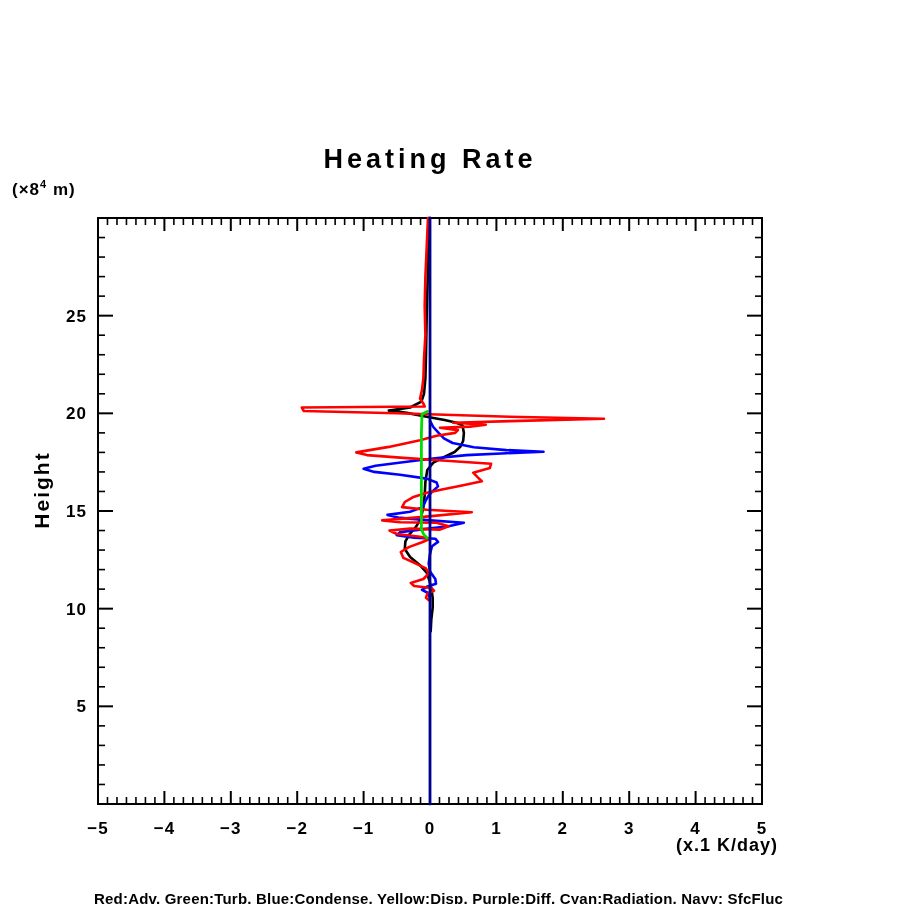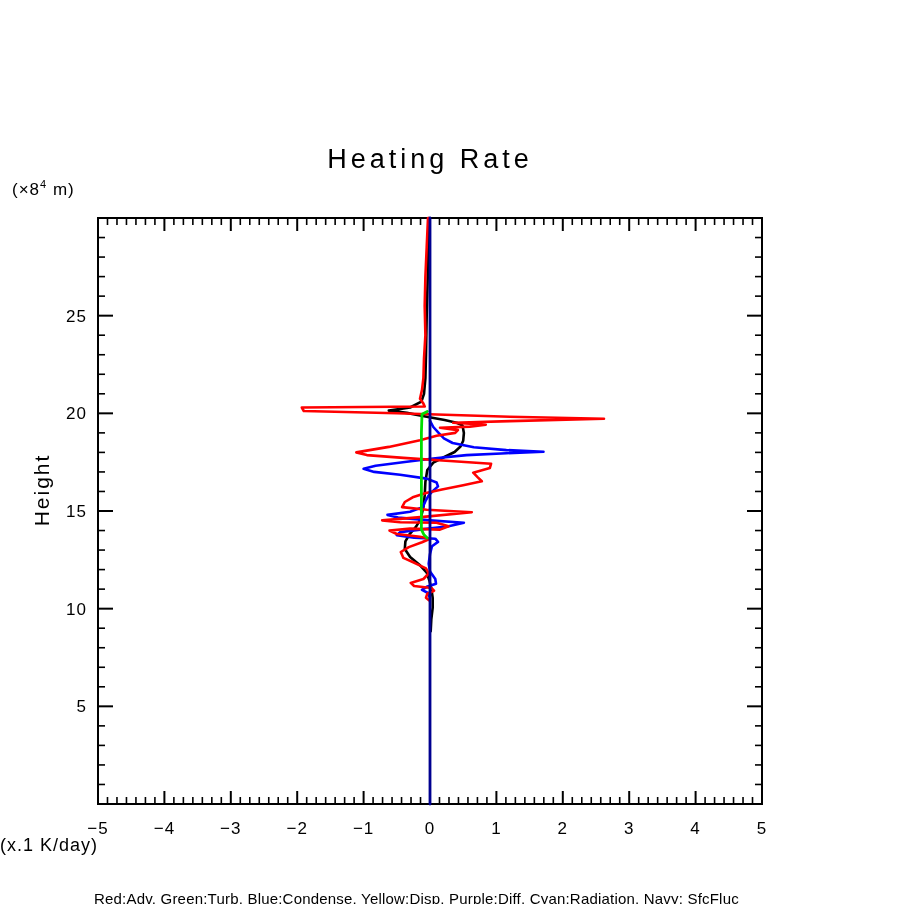--- a/index.html
+++ b/index.html
@@ -1,25 +1,25 @@
 <!DOCTYPE html>
 <html><head>
 <meta charset="utf-8">
 <style>
   html,body{margin:0;padding:0;}
   body{width:904px;height:904px;background:#ffffff;overflow:hidden;
        font-family:"Liberation Sans", sans-serif;color:#000;}
-  .canvas{position:relative;width:836px;height:904px;background:#fff;overflow:hidden;}
+  .canvas{position:relative;width:836px;height:904px;background:#fff;overflow:hidden;font-weight:bold;}
   .title{position:absolute;left:98px;top:144px;width:664px;text-align:center;
          font-size:27px;letter-spacing:4px;color:#000;}
   .y-unit{position:absolute;left:12px;top:178px;font-size:17px;letter-spacing:1px;}
   .y-unit sup{font-size:11px;}
   .y-title{position:absolute;left:42px;top:490px;transform:translate(-50%,-50%) rotate(-90deg);
            font-size:21px;letter-spacing:2px;white-space:nowrap;}
-  .x-unit{position:absolute;left:0;top:835px;width:778px;
+  .x-unit{position:absolute;left:0;top:835px;width:778px;text-align:right;
           font-size:18px;letter-spacing:1px;}
   .legend-note{position:absolute;left:94px;top:890px;font-size:15px;
                letter-spacing:0.2px;white-space:nowrap;}
   svg{position:absolute;left:0;top:0;}
   svg text{font-family:"Liberation Sans", sans-serif;fill:#000;}
 </style>
 </head>
 <body>
 
 <div class="canvas">

